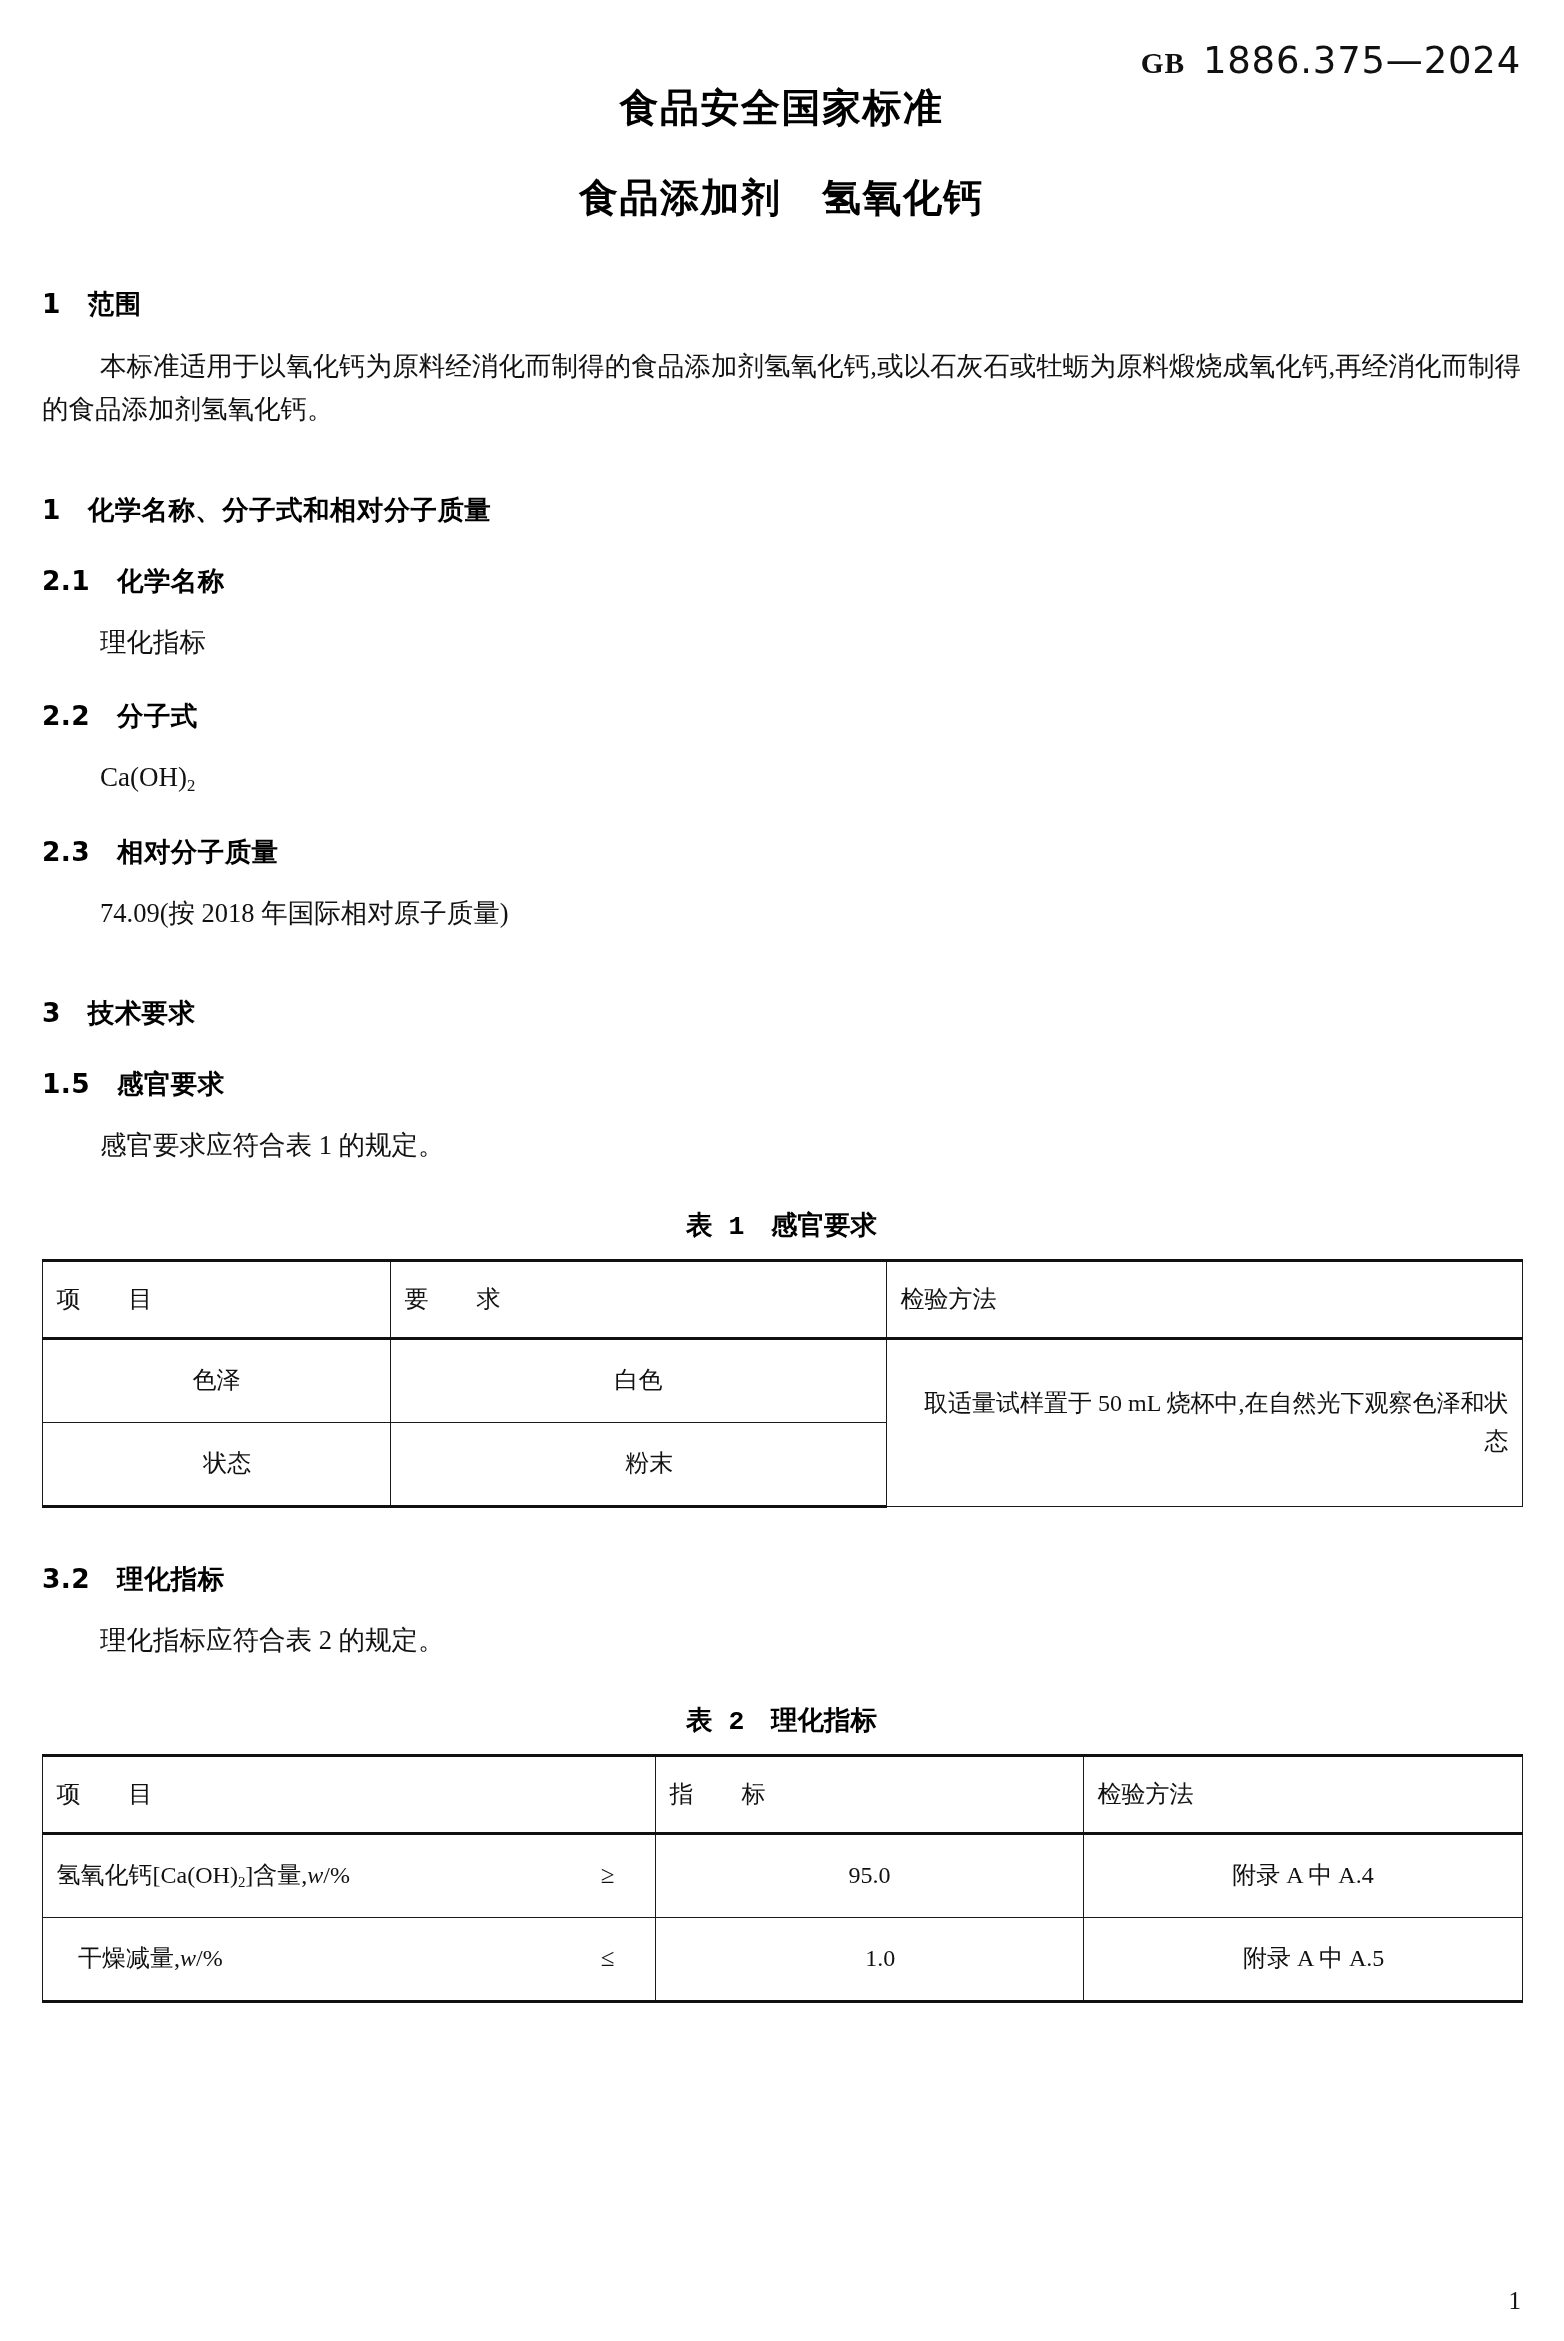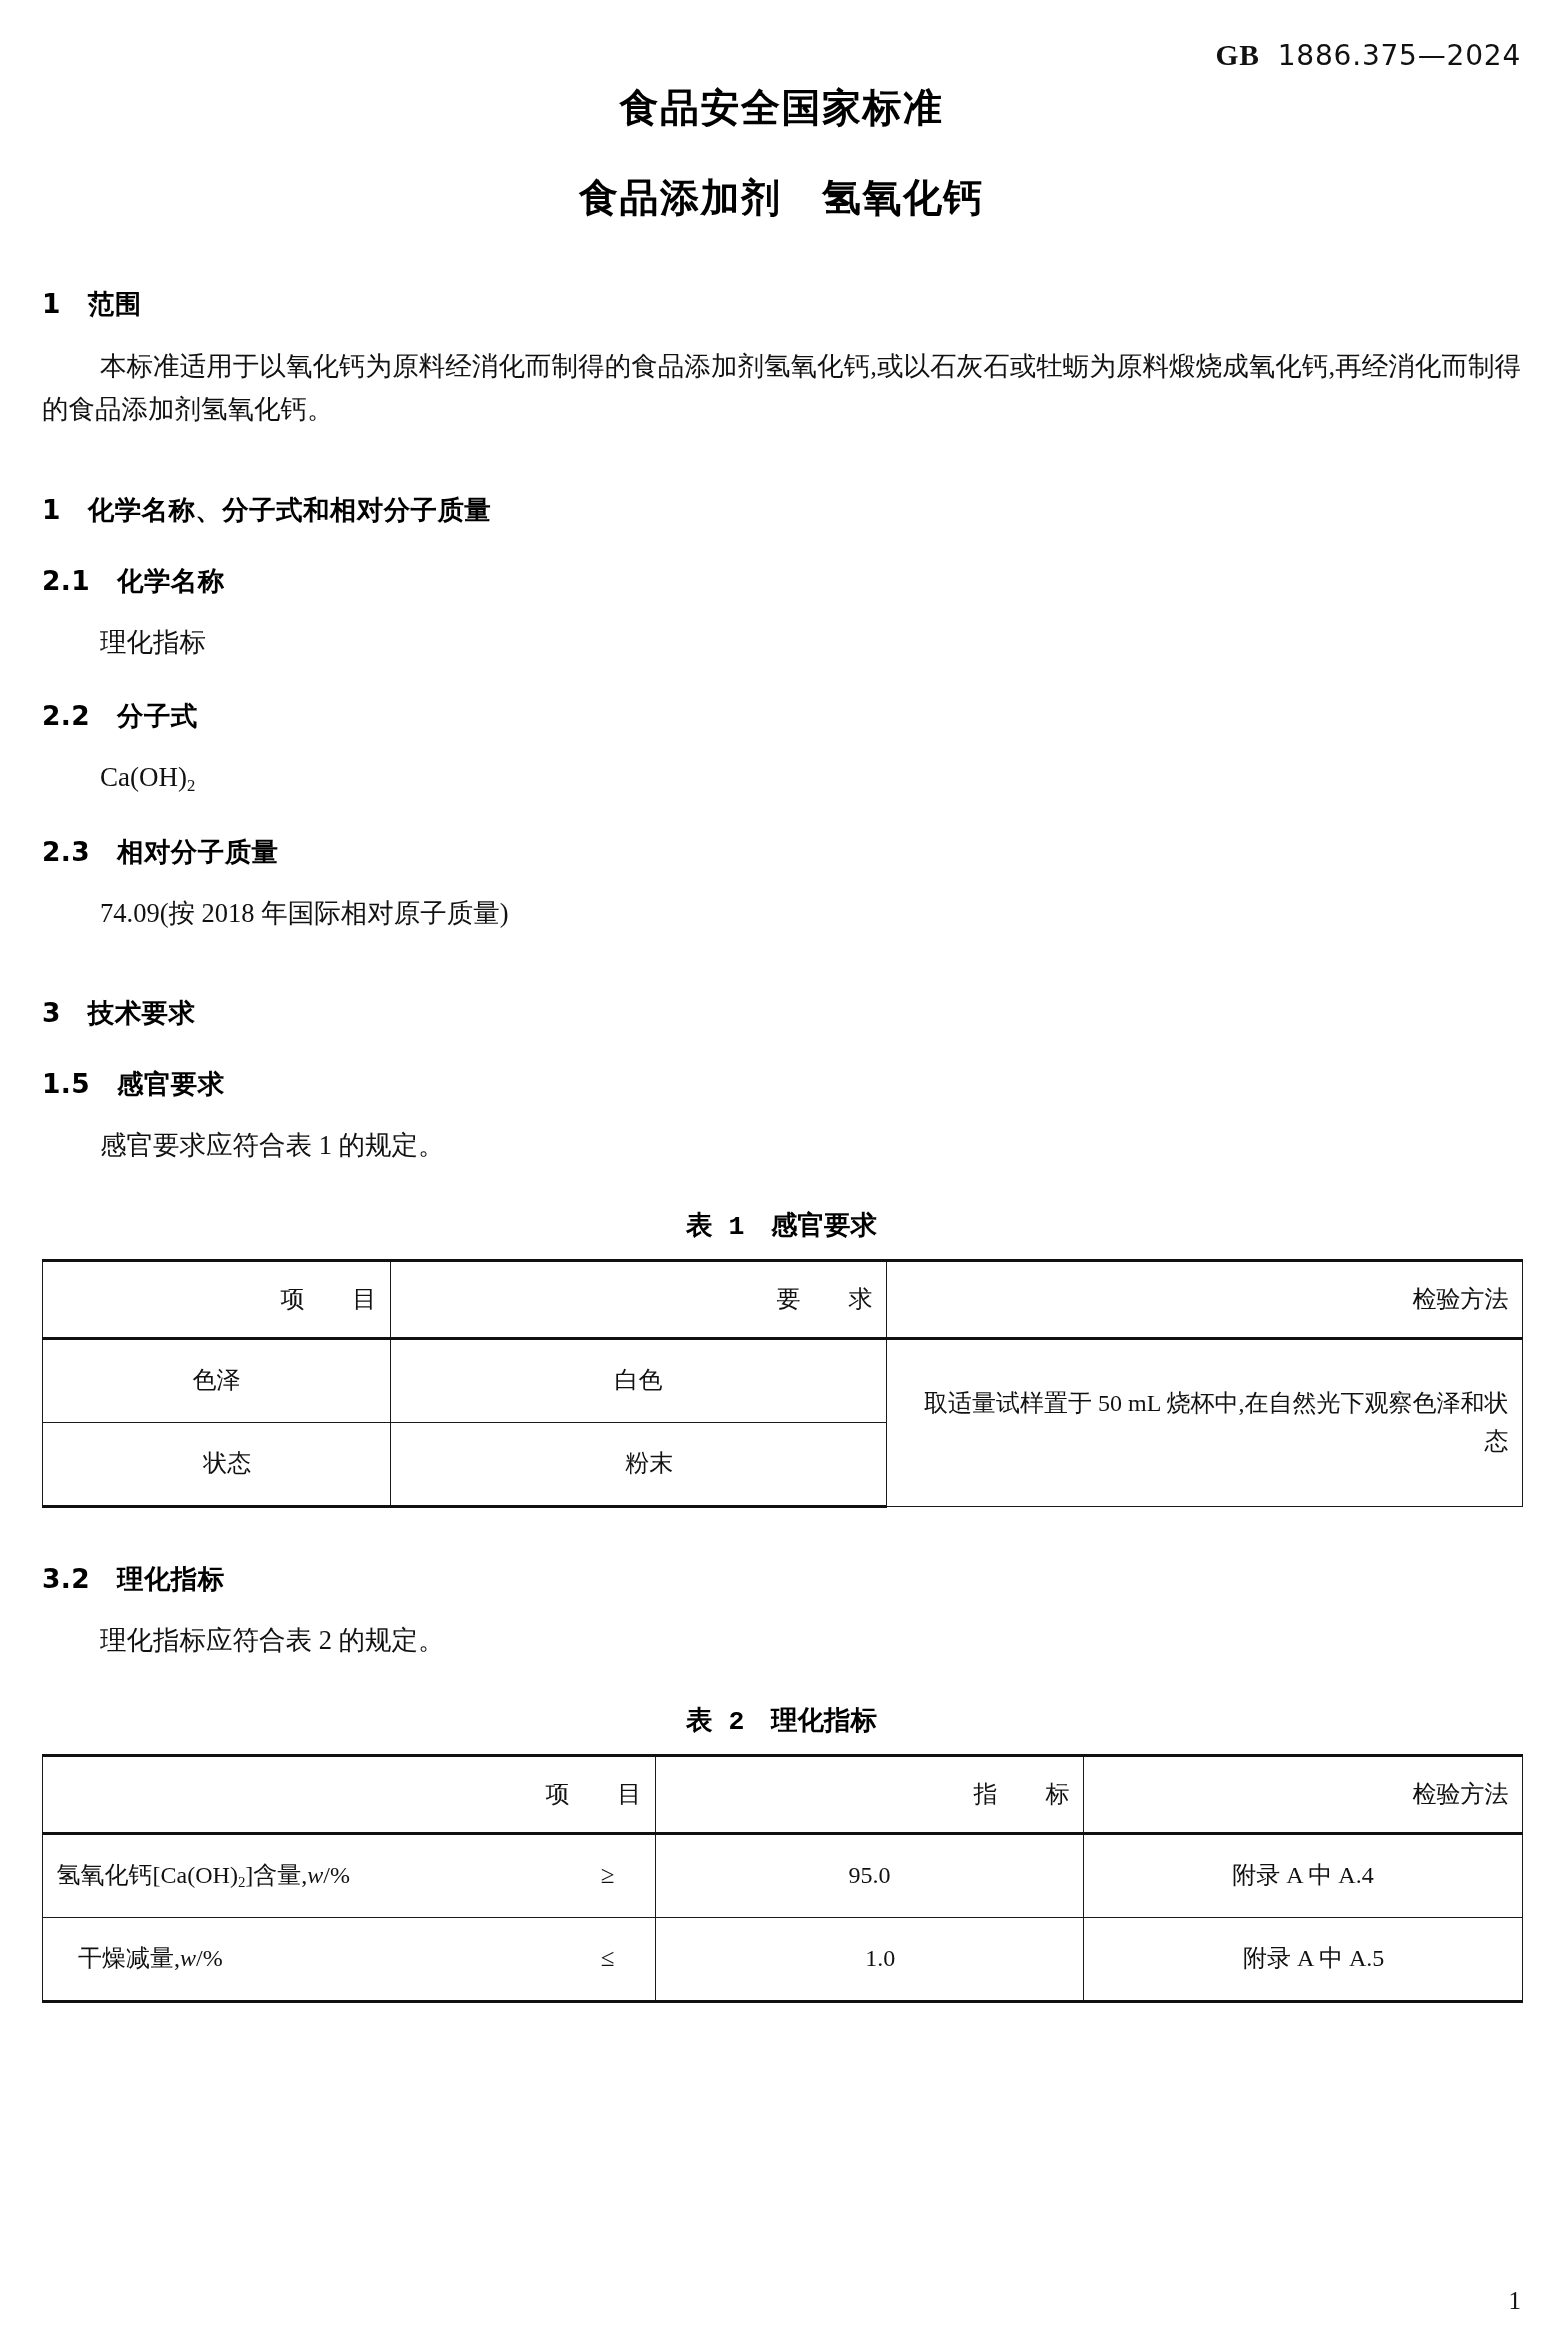--- a/index.html
+++ b/index.html
@@ -37,21 +37,21 @@
     white-space: pre;
     color: #111;
   }
   .std-code .gb {
     font-weight: bold;
     font-family: "Liberation Serif", "DejaVu Serif", serif;
   }
   .std-code .num {
     font-weight: normal;
     font-family: "DejaVu Sans", "Liberation Sans", sans-serif;
-    font-size: 28px;
+    font-size: 37px;
     margin-top: 17px;
   }
 
   
   .content {
     position: absolute;
     top: 0;
     left: 42px;
     width: 1479px;
   }
@@ -144,21 +144,21 @@
     font-size: 24px;
     color: #111;
   }
   table.gb-table td {
     border: 1.5px solid #1a1a1a;
     padding: 12px 13.6px;
     vertical-align: middle;
     line-height: 1.55;
   }
   table.gb-table tr.thead td {
-    text-align: right;
+    text-align: left;
     border-top: 3.8px solid #111;
     border-bottom: 3.8px solid #111;
     height: 47px;
     padding: 13.6px 13.6px;
     white-space: pre;
     margin-left: 13px;
   }
   table.gb-table tr.lastrow td {
     border-bottom: 3.8px solid #111;
     padding-left: 35px;

